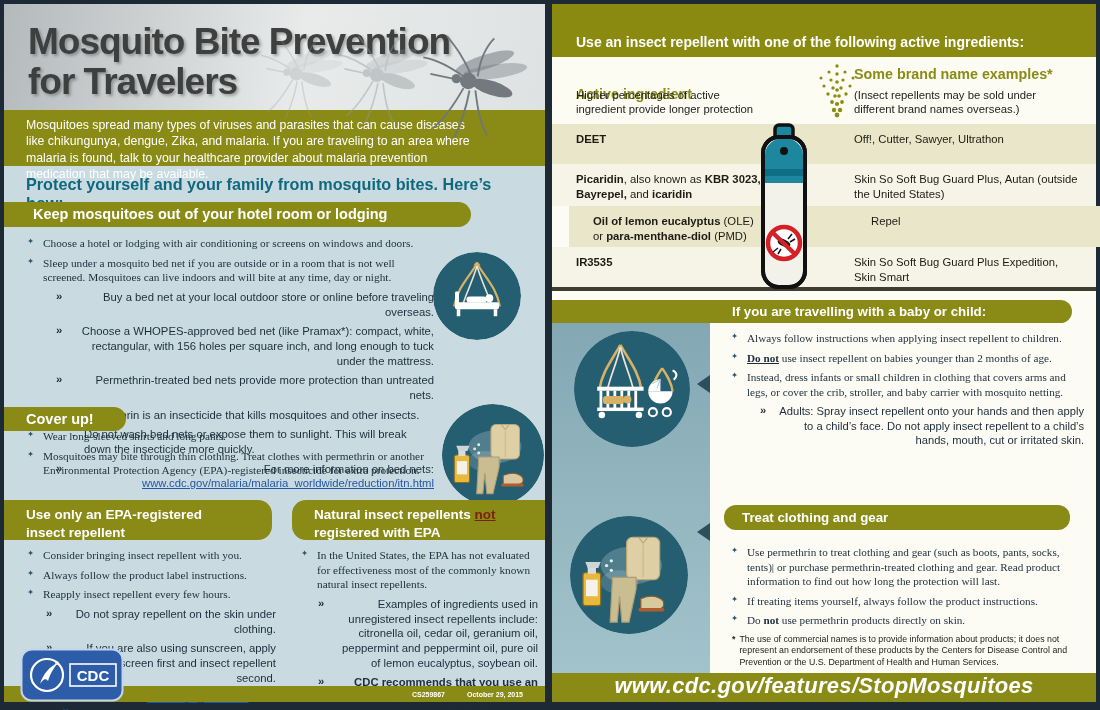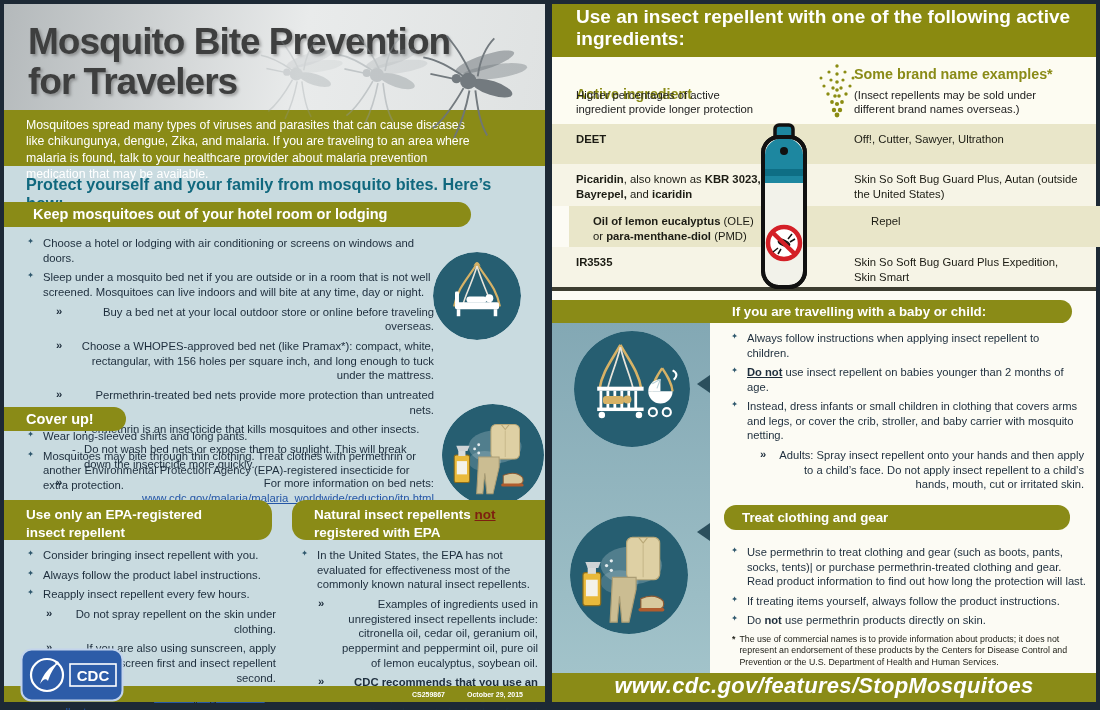--- a/index.html
+++ b/index.html
@@ -16,21 +16,21 @@
   .mosq{color:#8f979b;pointer-events:none;}
   .lp-intro{left:0;top:106px;width:541px;height:56px;background:#8a8b17;color:#fff;}
   .lp-intro div{padding:7px 70px 0 22px;font-size:12.3px;line-height:1.33;}
   .lp-body{left:0;top:162px;width:541px;height:520px;}
   .protect-heading{left:22px;top:9px;width:500px;font-size:16.2px;font-weight:bold;color:#10687e;}
   .pill{background:#8a8b17;color:#fff;font-weight:bold;}
   .pill1{left:0;top:36px;width:438px;height:25px;border-radius:0 13px 13px 0;font-size:14.5px;line-height:25px;padding-left:29px;}
   .list{font-size:11.3px;line-height:1.3;color:#1d2d3c;}
   ul.list{list-style:none;margin:0;padding:0;}
   .list li{position:relative;margin-bottom:5px;}
-  .list li.l1{padding-left:17px;}
+  .list li.l1{padding-left:17px;font-family:Liberation Serif, serif;}
   .list li.l1::before{content:"\2726";position:absolute;left:1px;top:0;font-size:8.5px;color:#2c556b;}
   .list li.l2{margin-left:30px;padding-left:15px;text-align:right;}
   .list li.l2::before{content:"\00BB";position:absolute;left:0;top:-1px;font-weight:bold;color:#1d2d3c;}
   .list li.l3{margin-left:46px;padding-left:12px;}
   .list li.l3::before{content:"-";position:absolute;left:0;color:#1d2d3c;}
   .lnk{color:#2456a6;text-decoration:underline;cursor:pointer;}
   #lodging-list{left:22px;top:70px;width:408px;}
   .circle-icon{border-radius:50%;}
   #bed-circle{top:86px;left:429px;width:88px;height:88px;}
   .pill2{left:0;top:241px;width:100px;height:24px;border-radius:0 12px 12px 0;font-size:14.5px;line-height:24px;padding-left:22px;}
@@ -44,21 +44,21 @@
   #epa-list li.l2{margin-left:20px;}
   #nat-list li.l2{margin-left:18px;}
   .not{color:#7d1f10;text-decoration:underline;}
   .lp-strip{left:0;top:682px;width:541px;height:16px;background:#8a8b17;}
   .doc-id{top:687px;right:100px;font-size:7px;color:#fff;font-weight:bold;}
   .doc-date{top:687px;right:22px;font-size:7px;color:#fff;font-weight:bold;}
   #cdc-logo{left:16px;top:644px;width:104px;height:54px;z-index:3;}
 
   
   #right-panel{left:552px;top:4px;width:544px;height:698px;background:#fcfbf4;}
-  .rp-tophead{left:0;top:0;width:544px;height:53px;background:#8a8a10;color:#fff;font-weight:bold;font-size:19px;display:flex;align-items:flex-end;}
+  .rp-tophead{left:0;top:0;width:544px;height:53px;background:#8a8a10;color:#fff;font-weight:bold;font-size:14px;display:flex;align-items:flex-end;}
   .rp-tophead span{padding:0 0 7px 24px;}
   .rp-tablehead{left:0;top:53px;width:544px;height:67px;background:#fdfcf2;}
   .olive-title{font-weight:bold;font-size:14.3px;color:#8a8b17;}
   .small-desc{font-size:11.3px;line-height:1.25;color:#222;}
   .th-col1t{left:24px;top:9px;margin-top:20px;}
   .th-col1d{left:24px;top:31px;width:190px;}
   .th-col2t{left:302px;top:9px;}
   .th-col2d{left:302px;top:31px;width:225px;}
   #spray-dots{left:258px;top:4px;}
   .rtable{left:0;top:120px;width:544px;}

